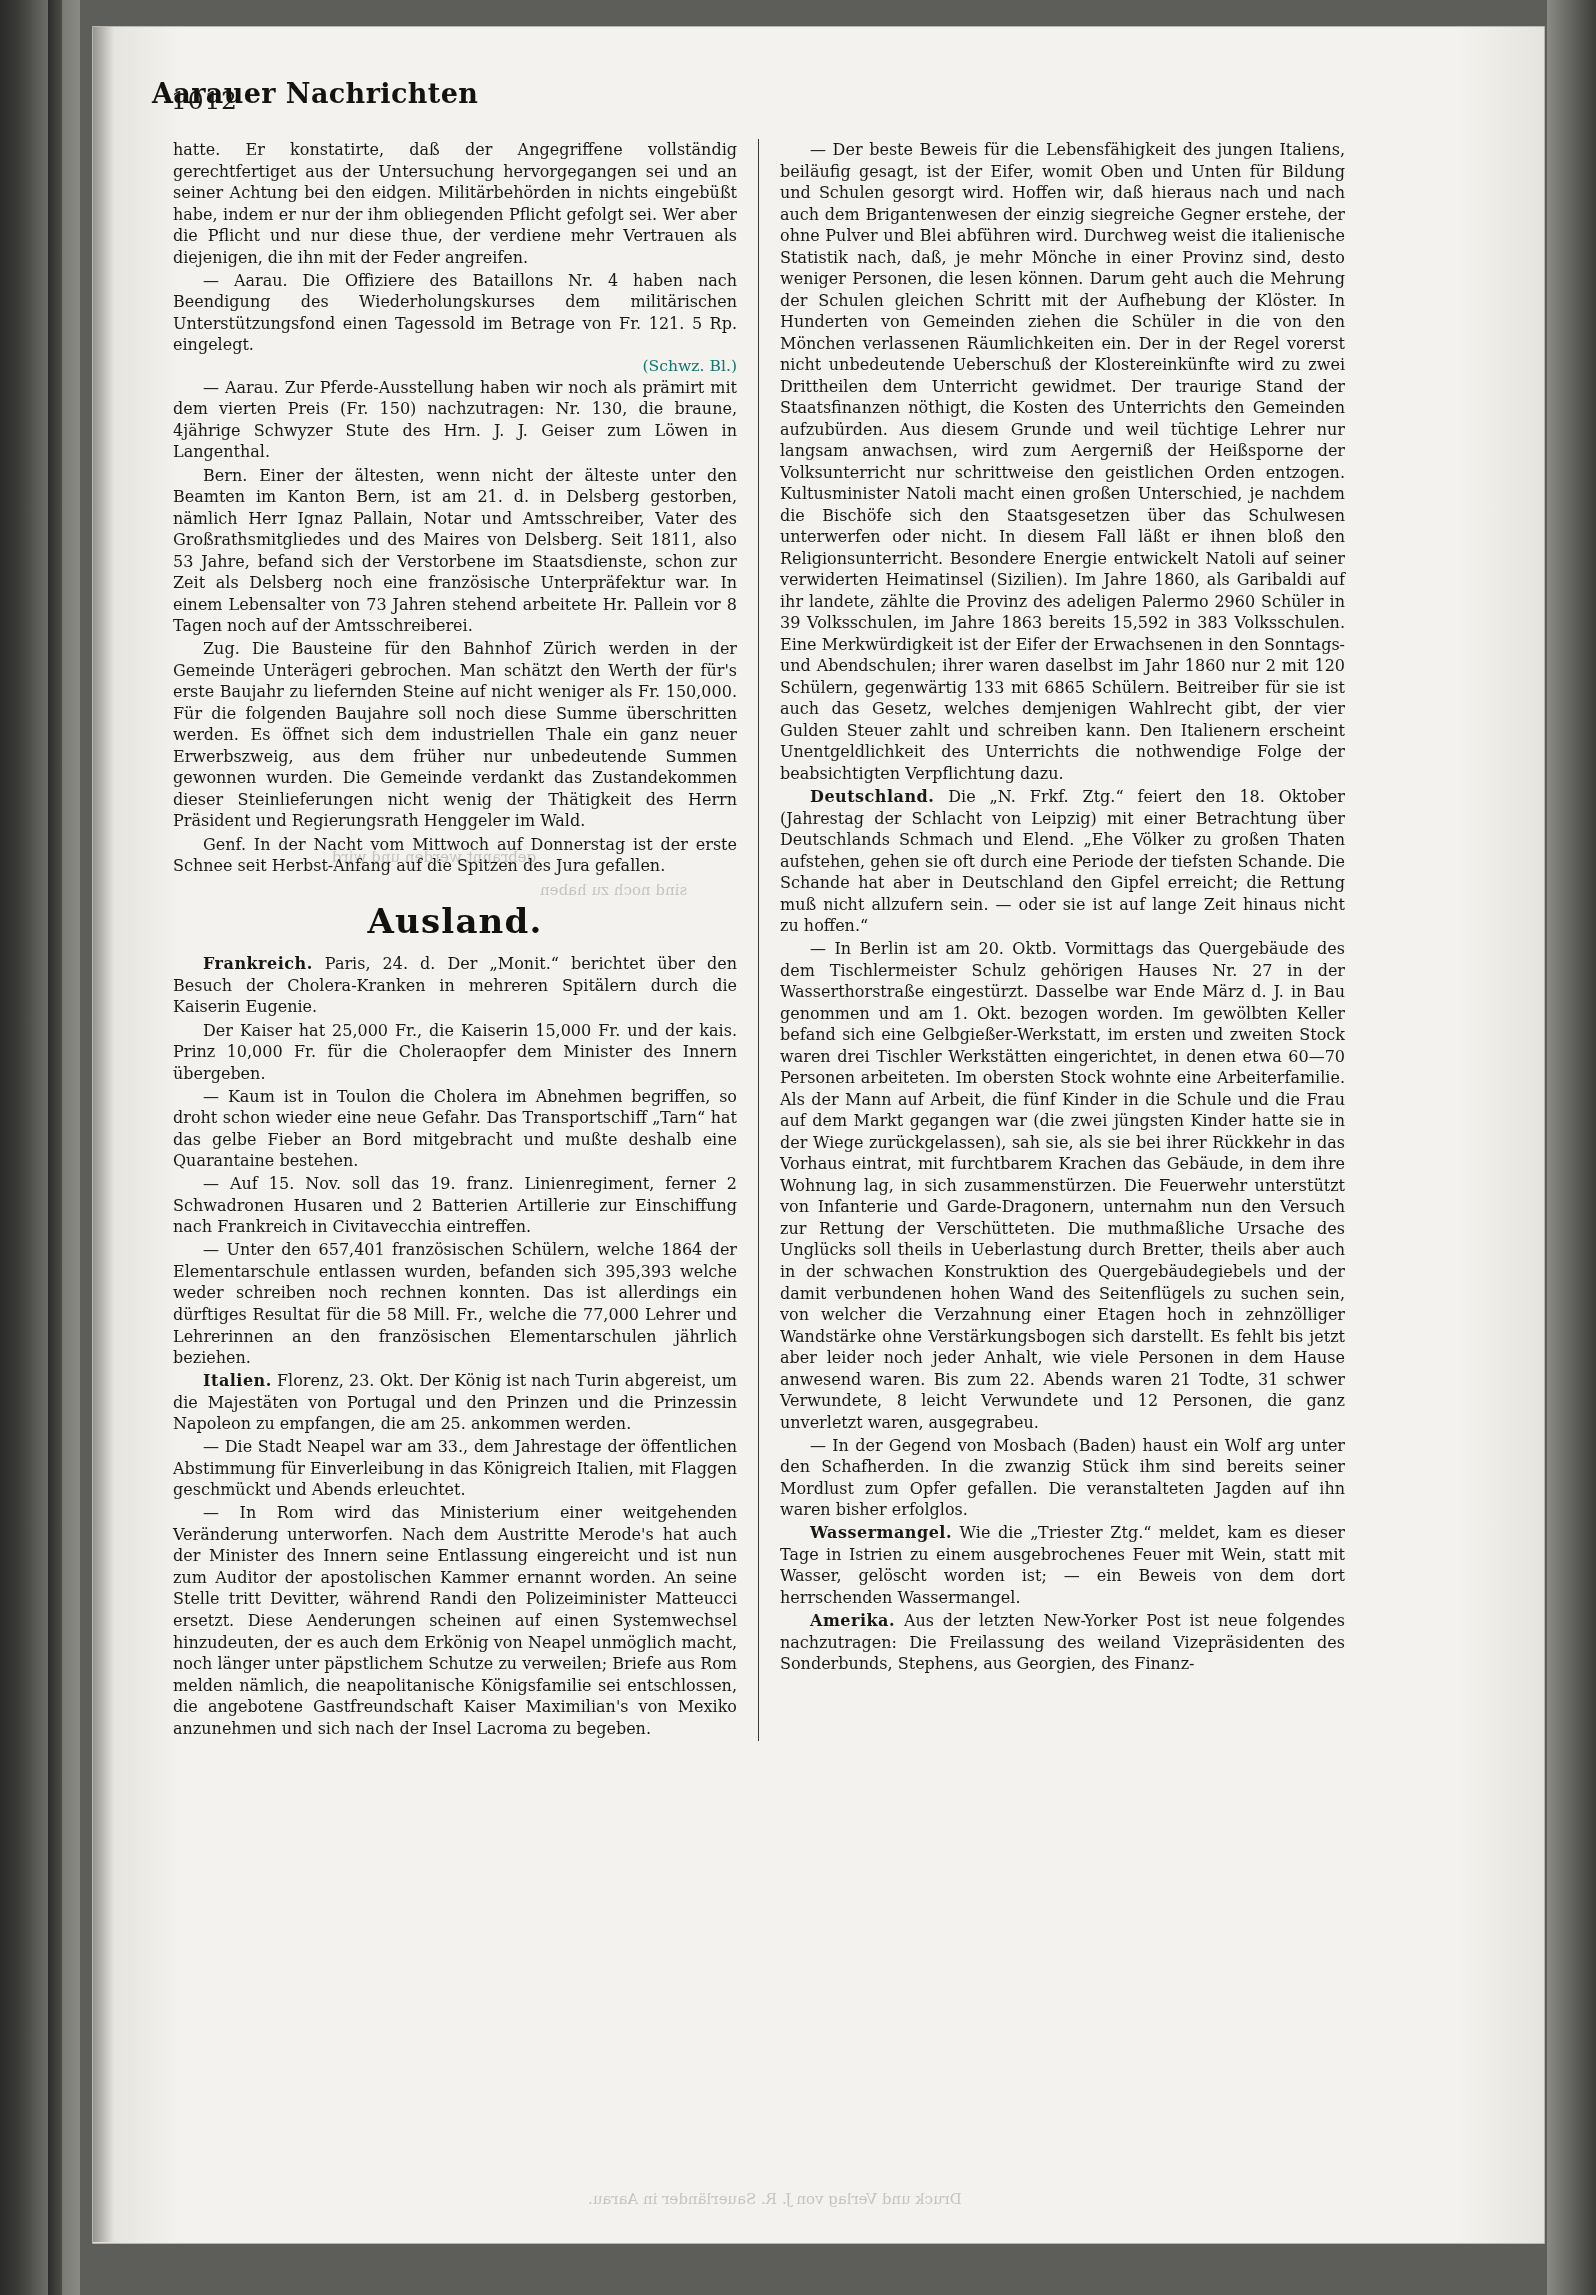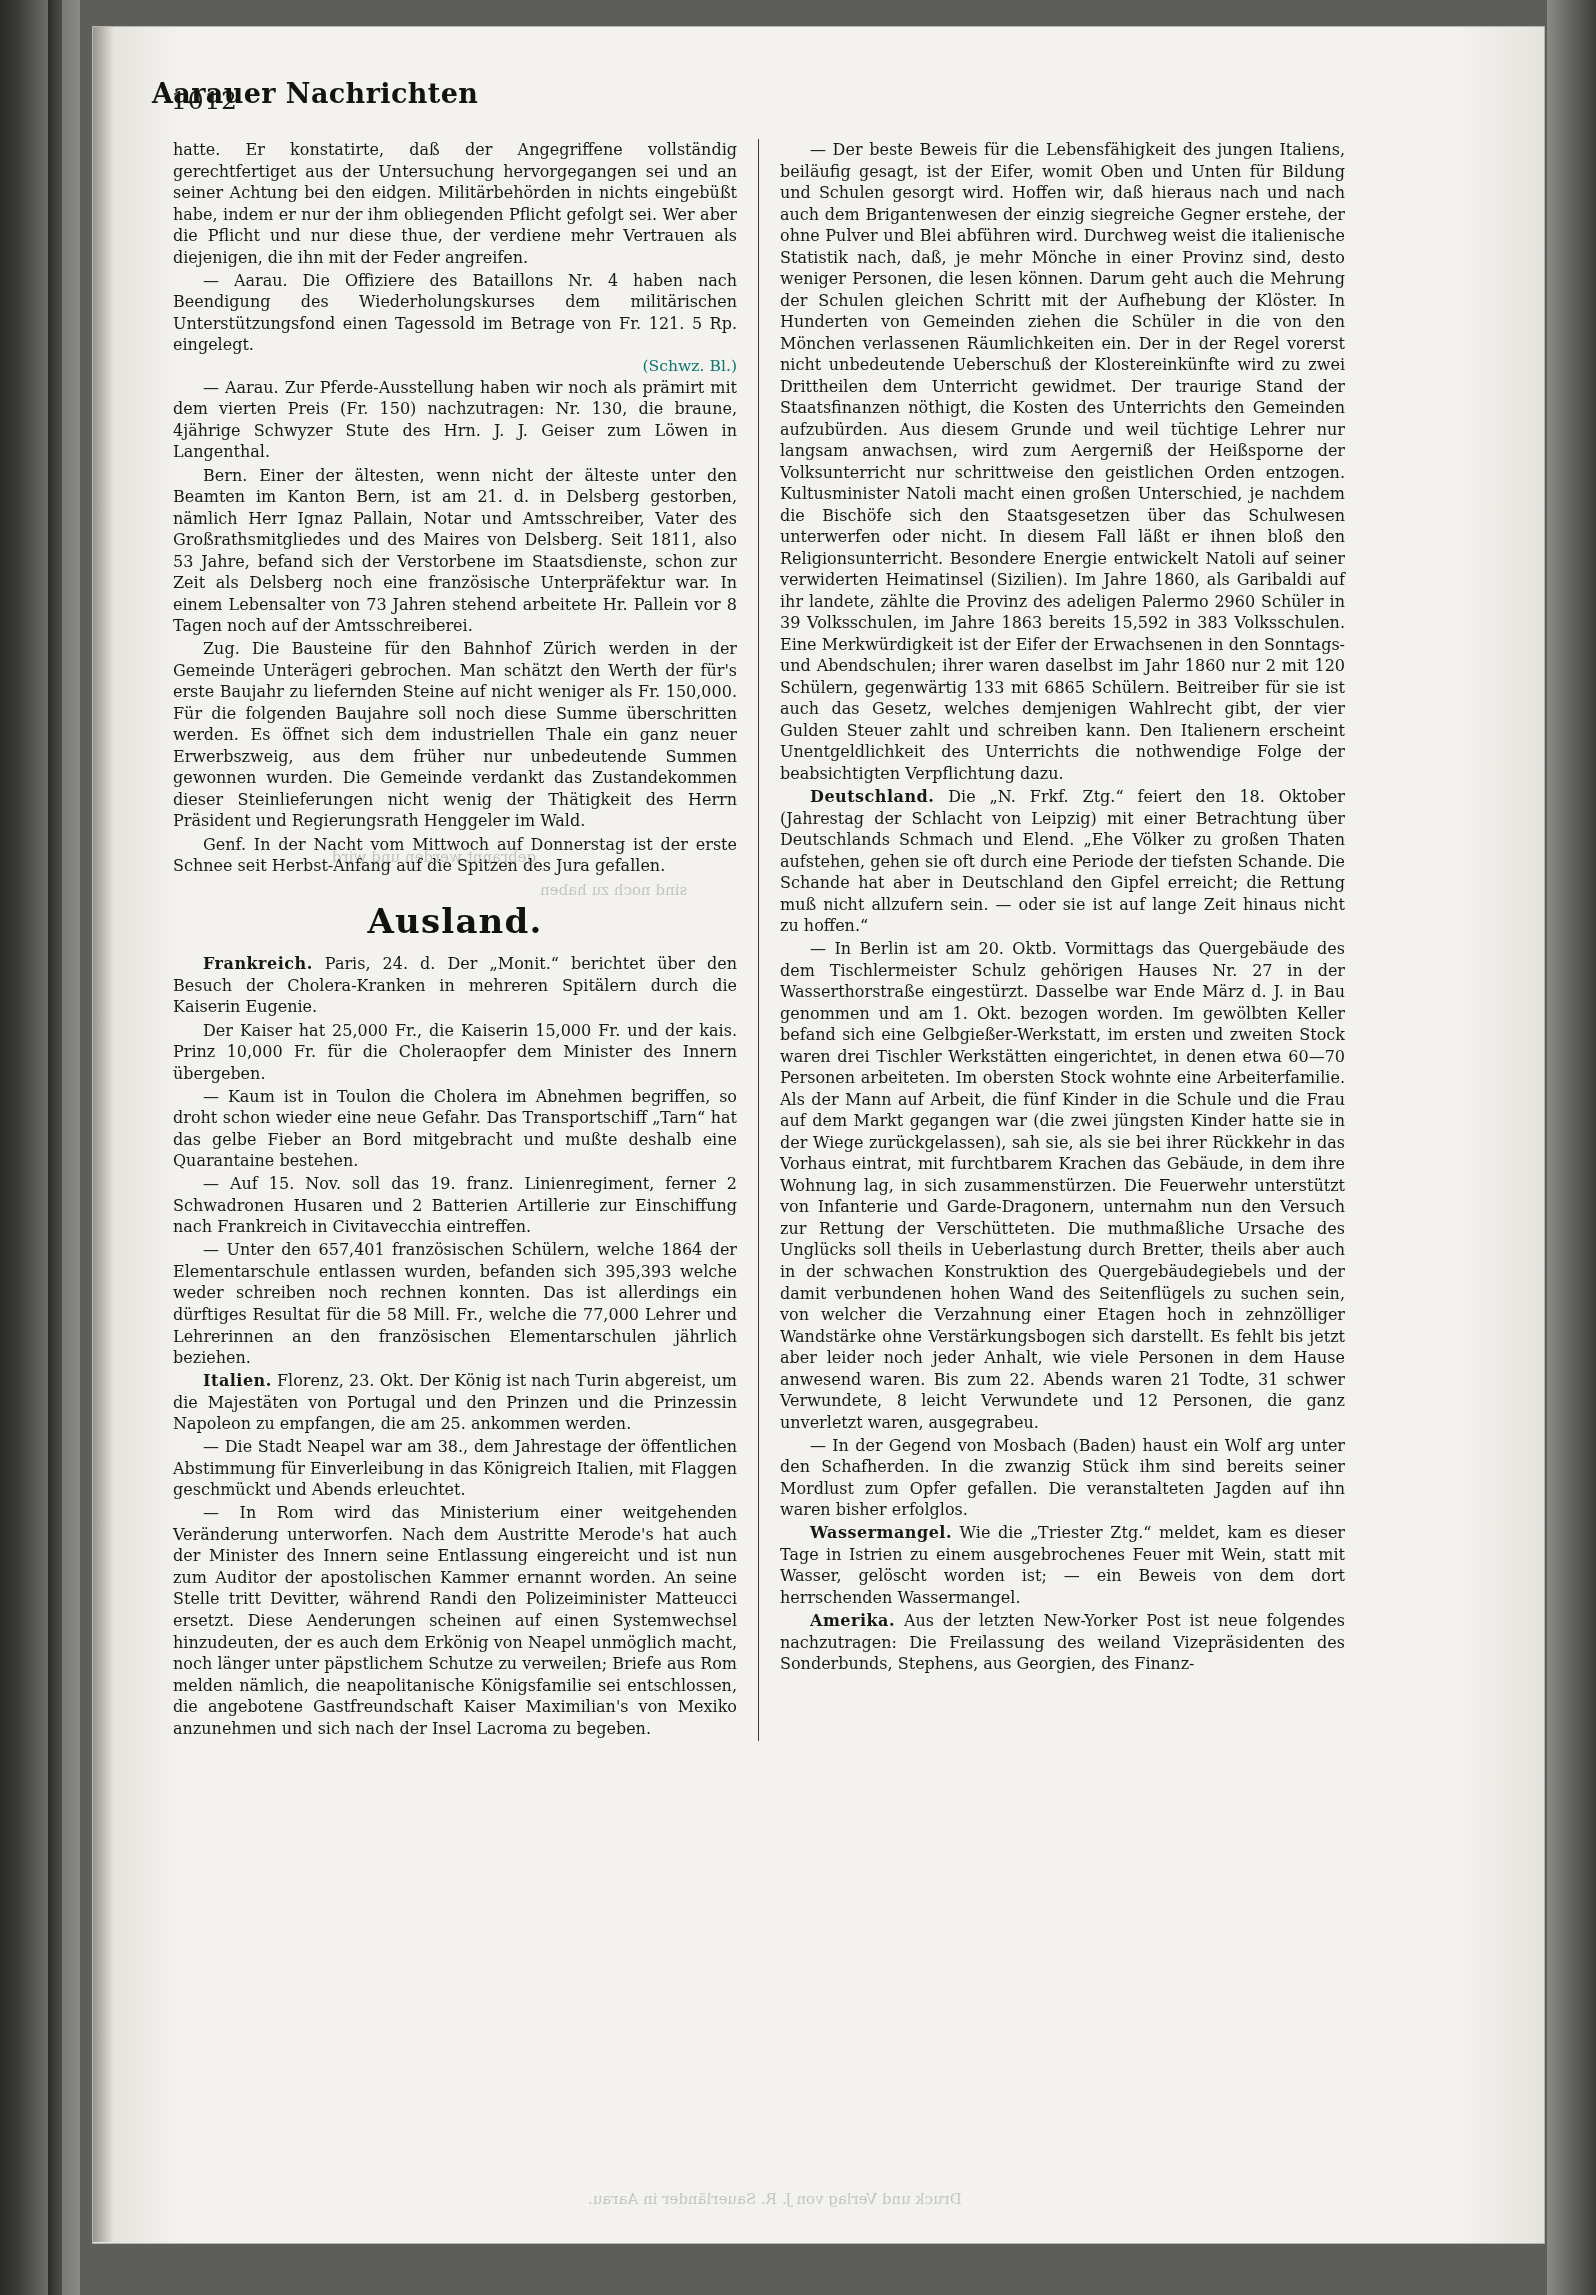--- a/index.html
+++ b/index.html
@@ -180,21 +180,21 @@
 
           <div class="sect-head">Ausland.</div>
 
           <p class="blk ind"><span class="country">Frankreich.</span> <span>Paris, 24. d.  Der „Monit.“ berichtet über den Besuch der Cholera-Kranken in mehreren Spitälern durch die Kaiserin Eugenie.</span></p>
           <p class="blk ind">Der Kaiser hat 25,000 Fr., die Kaiserin 15,000 Fr. und der kais. Prinz 10,000 Fr. für die Choleraopfer dem Minister des Innern übergeben.</p>
           <p class="blk ind">— Kaum ist in Toulon die Cholera im Abnehmen begriffen, so droht schon wieder eine neue Gefahr.  Das Transportschiff „Tarn“ hat das gelbe Fieber an Bord mitgebracht und mußte deshalb eine Quarantaine bestehen.</p>
           <p class="blk ind">— Auf 15. Nov. soll das 19. franz. Linienregiment, ferner 2 Schwadronen Husaren und 2 Batterien Artillerie zur Einschiffung nach Frankreich in Civitavecchia eintreffen.</p>
           <p class="blk ind">— Unter den 657,401 französischen Schülern, welche 1864 der Elementarschule entlassen wurden, befanden sich 395,393 welche weder schreiben noch rechnen konnten.  Das ist allerdings ein dürftiges Resultat für die 58 Mill. Fr., welche die 77,000 Lehrer und Lehrerinnen an den französischen Elementarschulen jährlich beziehen.</p>
 
           <p class="blk ind"><span class="country">Italien.</span> <span>Florenz, 23. Okt.  Der König ist nach Turin abgereist, um die Majestäten von Portugal und den Prinzen und die Prinzessin Napoleon zu empfangen, die am 25. ankommen werden.</span></p>
-          <p class="blk ind">— Die Stadt Neapel war am 38., dem Jahrestage der öffentlichen Abstimmung für Einverleibung in das Königreich Italien, mit Flaggen geschmückt und Abends erleuchtet.</p>
+          <p class="blk ind">— Die Stadt Neapel war am 33., dem Jahrestage der öffentlichen Abstimmung für Einverleibung in das Königreich Italien, mit Flaggen geschmückt und Abends erleuchtet.</p>
           <p class="blk ind">— In Rom wird das Ministerium einer weitgehenden Veränderung unterworfen.  Nach dem Austritte Merode's hat auch der Minister des Innern seine Entlassung eingereicht und ist nun zum Auditor der apostolischen Kammer ernannt worden. An seine Stelle tritt Devitter, während Randi den Polizeiminister Matteucci ersetzt.  Diese Aenderungen scheinen auf einen Systemwechsel hinzudeuten, der es auch dem Erkönig von Neapel unmöglich macht, noch länger unter päpstlichem Schutze zu verweilen; Briefe aus Rom melden nämlich, die neapolitanische Königsfamilie sei entschlossen, die angebotene Gastfreundschaft Kaiser Maximilian's von Mexiko anzunehmen und sich nach der Insel Lacroma zu begeben.</p>
         </div>
 
         <div class="col right">
           <p class="blk ind">— Der beste Beweis für die Lebensfähigkeit des jungen Italiens, beiläufig gesagt, ist der Eifer, womit Oben und Unten für Bildung und Schulen gesorgt wird.  Hoffen wir, daß hieraus nach und nach auch dem Brigantenwesen der einzig siegreiche Gegner erstehe, der ohne Pulver und Blei abführen wird.  Durchweg weist die italienische Statistik nach, daß, je mehr Mönche in einer Provinz sind, desto weniger Personen, die lesen können.  Darum geht auch die Mehrung der Schulen gleichen Schritt mit der Aufhebung der Klöster.  In Hunderten von Gemeinden ziehen die Schüler in die von den Mönchen verlassenen Räumlichkeiten ein.  Der in der Regel vorerst nicht unbedeutende Ueberschuß der Klostereinkünfte wird zu zwei Drittheilen dem Unterricht gewidmet.  Der traurige Stand der Staatsfinanzen nöthigt, die Kosten des Unterrichts den Gemeinden aufzubürden.  Aus diesem Grunde und weil tüchtige Lehrer nur langsam anwachsen, wird zum Aergerniß der Heißsporne der Volksunterricht nur schrittweise den geistlichen Orden entzogen.  Kultusminister Natoli macht einen großen Unterschied, je nachdem die Bischöfe sich den Staatsgesetzen über das Schulwesen unterwerfen oder nicht.  In diesem Fall läßt er ihnen bloß den Religionsunterricht.  Besondere Energie entwickelt Natoli auf seiner verwiderten Heimatinsel (Sizilien).  Im Jahre 1860, als Garibaldi auf ihr landete, zählte die Provinz des adeligen Palermo 2960 Schüler in 39 Volksschulen, im Jahre 1863 bereits 15,592 in 383 Volksschulen.  Eine Merkwürdigkeit ist der Eifer der Erwachsenen in den Sonntags- und Abendschulen; ihrer waren daselbst im Jahr 1860 nur 2 mit 120 Schülern, gegenwärtig 133 mit 6865 Schülern.  Beitreiber für sie ist auch das Gesetz, welches demjenigen Wahlrecht gibt, der vier Gulden Steuer zahlt und schreiben kann.  Den Italienern erscheint Unentgeldlichkeit des Unterrichts die nothwendige Folge der beabsichtigten Verpflichtung dazu.</p>
 
           <p class="blk ind"><span class="country">Deutschland.</span> <span>Die „N. Frkf. Ztg.“ feiert den 18. Oktober (Jahrestag der Schlacht von Leipzig) mit einer Betrachtung über Deutschlands Schmach und Elend.  „Ehe Völker zu großen Thaten aufstehen, gehen sie oft durch eine Periode der tiefsten Schande.  Die Schande hat aber in Deutschland den Gipfel erreicht; die Rettung muß nicht allzufern sein. — oder sie ist auf lange Zeit hinaus nicht zu hoffen.“</span></p>
           <p class="blk ind">— In Berlin ist am 20. Oktb. Vormittags das Quergebäude des dem Tischlermeister Schulz gehörigen Hauses Nr. 27 in der Wasserthorstraße eingestürzt.  Dasselbe war Ende März d. J. in Bau genommen und am 1. Okt. bezogen worden.  Im gewölbten Keller befand sich eine Gelbgießer-Werkstatt, im ersten und zweiten Stock waren drei Tischler Werkstätten eingerichtet, in denen etwa 60—70 Personen arbeiteten.  Im obersten Stock wohnte eine Arbeiterfamilie.  Als der Mann auf Arbeit, die fünf Kinder in die Schule und die Frau auf dem Markt gegangen war (die zwei jüngsten Kinder hatte sie in der Wiege zurückgelassen), sah sie, als sie bei ihrer Rückkehr in das Vorhaus eintrat, mit furchtbarem Krachen das Gebäude, in dem ihre Wohnung lag, in sich zusammenstürzen.  Die Feuerwehr unterstützt von Infanterie und Garde-Dragonern, unternahm nun den Versuch zur Rettung der Verschütteten.  Die muthmaßliche Ursache des Unglücks soll theils in Ueberlastung durch Bretter, theils aber auch in der schwachen Konstruktion des Quergebäudegiebels und der damit verbundenen hohen Wand des Seitenflügels zu suchen sein, von welcher die Verzahnung einer Etagen hoch in zehnzölliger Wandstärke ohne Verstärkungsbogen sich darstellt.  Es fehlt bis jetzt aber leider noch jeder Anhalt, wie viele Personen in dem Hause anwesend waren.  Bis zum 22. Abends waren 21 Todte, 31 schwer Verwundete, 8 leicht Verwundete und 12 Personen, die ganz unverletzt waren, ausgegrabeu.</p>
           <p class="blk ind">— In der Gegend von Mosbach (Baden) haust ein Wolf arg unter den Schafherden.  In die zwanzig Stück ihm sind bereits seiner Mordlust zum Opfer gefallen.  Die veranstalteten Jagden auf ihn waren bisher erfolglos.</p>
 

